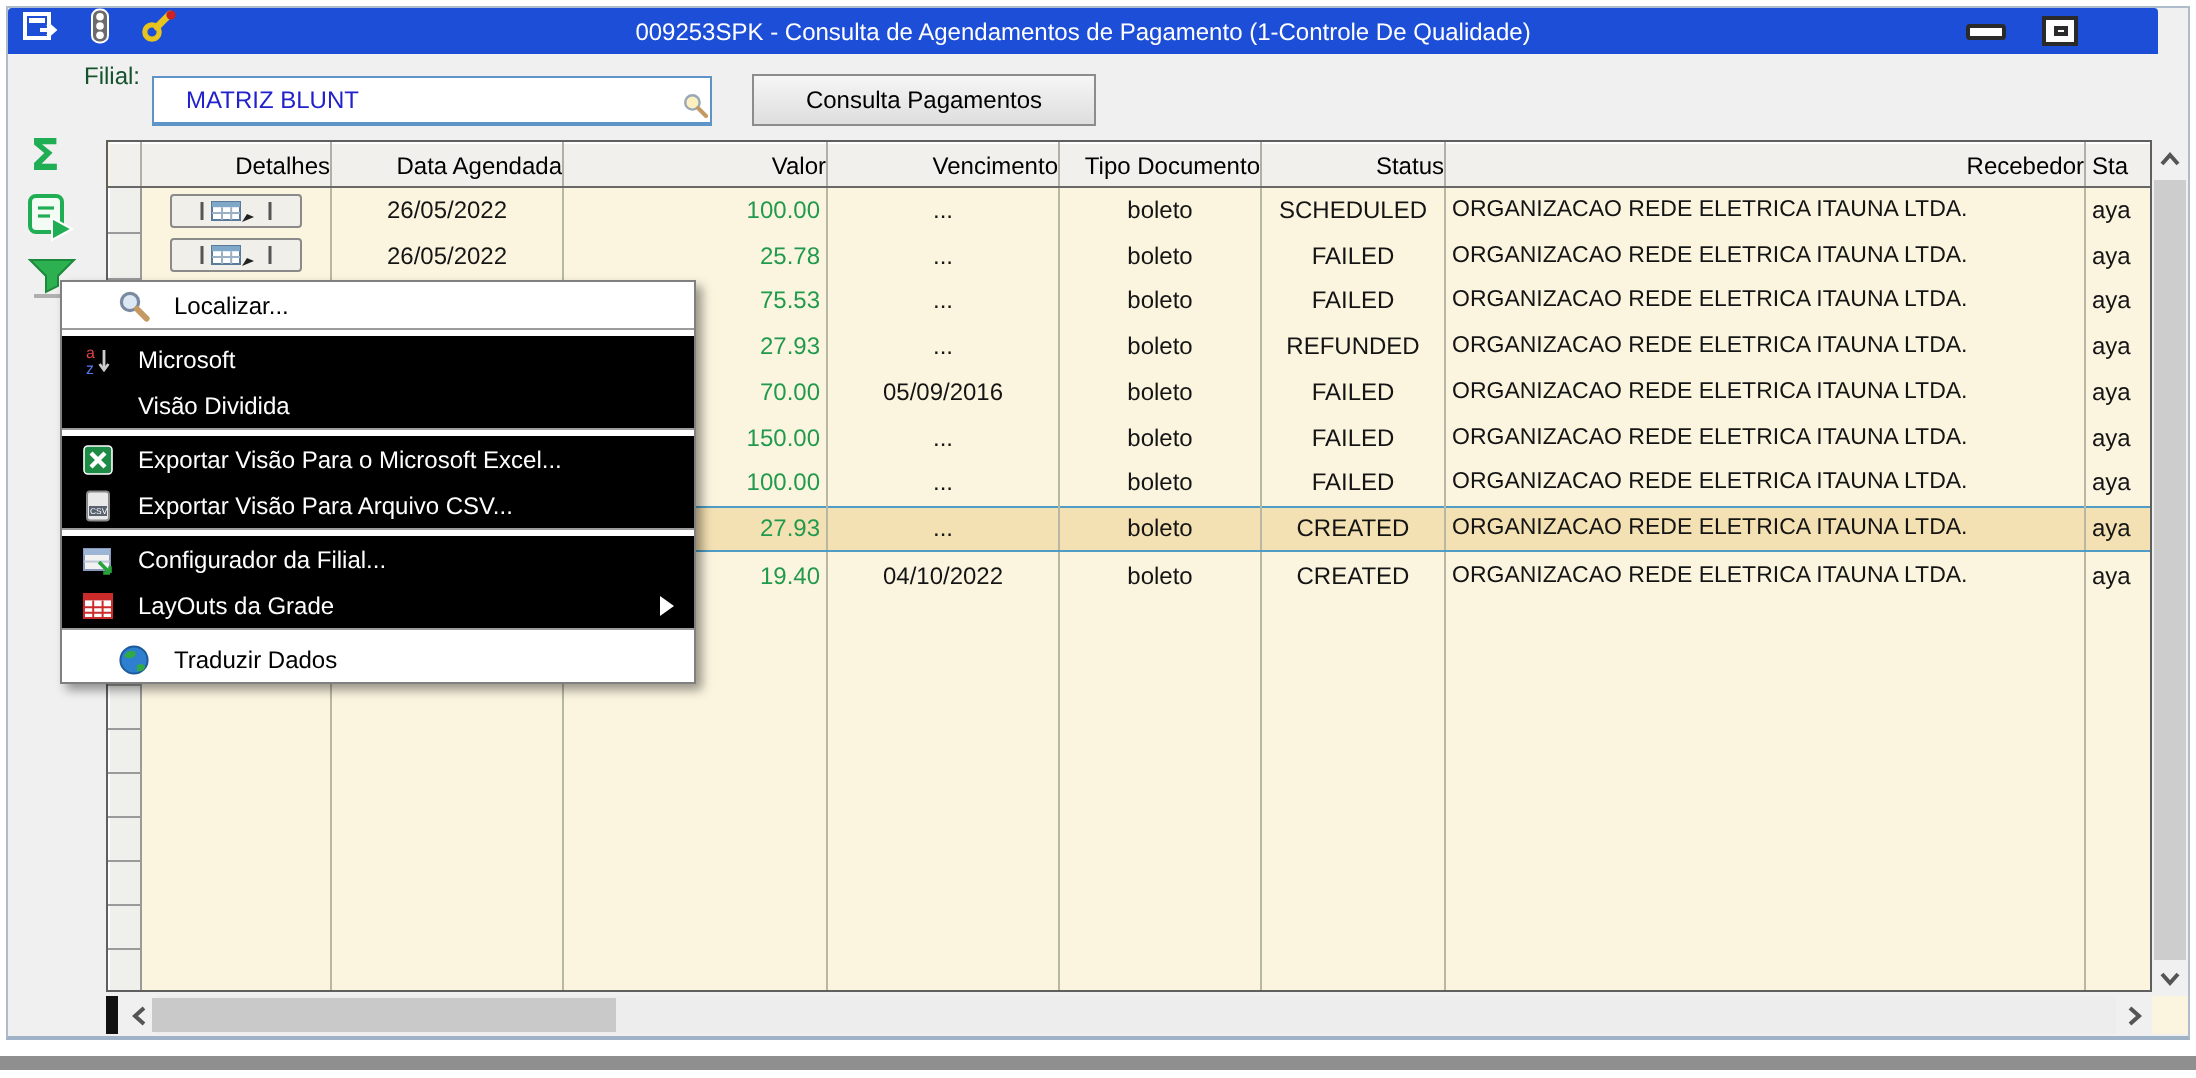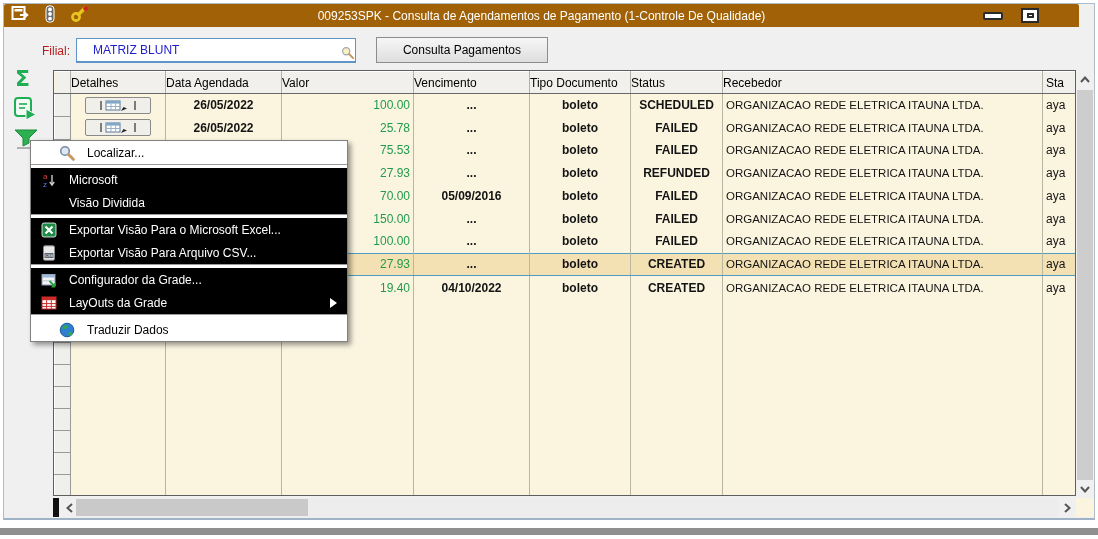--- a/index.html
+++ b/index.html
@@ -3,59 +3,59 @@
 <meta charset="utf-8">
 <style>
   * { margin:0; padding:0; box-sizing:border-box; }
   html,body { width:1098px; height:539px; background:#ffffff; overflow:hidden;
               font-family:"Liberation Sans", sans-serif; }
 
   .window { position:absolute; left:3px; top:3px; width:1092px; height:517px;
             background:#f0f0f0; border:1px solid #aebccb; border-bottom:2px solid #9fb2c6; }
 
   
-  .titlebar { position:absolute; left:0; top:0; right:15px; height:23px; background:#a16207;
+  .titlebar { position:absolute; left:0; top:0; right:15px; height:23px; background:#1d4ed8;
               border-radius:2px 2px 0 0; display:flex; align-items:center; }
   .tb-icons { display:flex; align-items:center; gap:13px; padding-left:7px; }
   .tb-title { position:absolute; left:0; right:0; text-align:center; color:#ffffff;
               font-size:12px; pointer-events:none; }
   .tb-btns { position:absolute; right:40px; top:0; height:23px; display:flex; align-items:center; gap:18px; }
   .btn-min  { width:20px; height:8px; background:#ffffff; border:2px solid #2a2a2a; border-radius:2px; }
   .btn-rest { width:18px; height:15px; background:#ffffff; border:2px solid #2a2a2a;
               display:flex; align-items:center; justify-content:center; }
   .btn-rest span { width:7px; height:5px; background:#ffffff; border:2px solid #2a2a2a; display:block; }
 
   
-  .filial-label { position:absolute; left:38px; top:40px; font-size:12px; color:#b91c1c; }
+  .filial-label { position:absolute; left:38px; top:27px; font-size:12px; color:#14532d; }
   .filial-input { position:absolute; left:72px; top:34px; width:280px; height:25px; background:#ffffff;
                   border:1px solid #5f94c8; border-bottom:2px solid #5f94c8; font-size:12px;
                   color:#2121cc; padding:4px 4px 0 16px; }
   .filial-zoom { position:absolute; right:1px; bottom:-1px; }
   .btn-consulta { position:absolute; left:372px; top:33px; width:172px; height:26px;
                   background:linear-gradient(#f6f6f6,#dedede); border:1px solid #8c8c8c;
                   font-size:12px; color:#000; text-align:center; line-height:24px; }
 
   
   .side-tool { position:absolute; cursor:default; }
   .sigma { left:11px; top:62px; color:#1fae54; font-size:22px; font-weight:bold;
            font-family:"DejaVu Sans", sans-serif; }
 
   
   .grid-wrap { position:absolute; left:49px; top:66px; width:1023px; height:426px;
                border:1px solid #5f5f5f; background:#fbf5e0; overflow:hidden; }
   table.grid { border-collapse:collapse; table-layout:fixed; width:1021px; font-size:12px; }
-  .grid th { height:22px; background:#f1f0ec; font-weight:normal; color:#000; text-align:left;
+  .grid th { height:22px; background:#f1f0ec; font-weight:normal; color:#000; text-align:right;
              border-right:1px solid #b0b0a4; border-bottom:1px solid #686868; border-top:1px solid #ffffff;
              overflow:hidden; white-space:nowrap; }
   .grid td { border-right:1px solid #b7b7a2; overflow:hidden; white-space:nowrap;
              padding:0 3px; color:#141414; }
   .grid tr.r { height:22.8px; background:#fbf5e0; }
   .grid tr.filler { height:22px; background:#fbf5e0; }
   .grid td.ind { background:#efefec; border:1px solid; border-color:#ffffff #9a9a9a #9a9a9a #ffffff; padding:0; }
-  .grid td.c { text-align:center;font-weight:bold; }
+  .grid td.c { text-align:center; }
   .grid td.val { text-align:right; color:#229a4d; }
   .grid td.receb { font-size:11.5px; }
   .grid tr.selected { background:#f4e1b3; }
   .grid tr.selected td { border-top:1px solid #4f9dc6; border-bottom:1px solid #4f9dc6; }
   .det-btn { width:66px; height:17px; margin:0 auto; background:#f0efe9;
              border:1px solid #8a8a8a; border-radius:2px; display:flex;
              align-items:center; justify-content:center; }
 
   
   .vscroll { position:absolute; left:1072px; top:66px; width:18px; height:428px; background:#f0f0f0; }
@@ -493,21 +493,21 @@
 
     <div class="mi dark">
       <span class="mic">
         <svg width="16" height="16" viewBox="0 0 16 16">
           <rect x="1" y="2.5" width="13" height="10.5" fill="#f2f2f2" stroke="#8899bb"></rect>
           <rect x="1" y="2.5" width="13" height="3" fill="#9db6d6"></rect>
           <line x1="1" y1="8.8" x2="14" y2="8.8" stroke="#bcc8d8"></line>
           <path d="M8.5 9 L14 14.5 M14 14.5 h-3.4 M14 14.5 v-3.4" stroke="#27a23c" stroke-width="1.8" fill="none"></path>
         </svg>
       </span>
-      <span>Configurador da Grade...</span>
+      <span>Configurador da Filial...</span>
     </div>
     <div class="mi dark">
       <span class="mic">
         <svg width="16" height="16" viewBox="0 0 16 16">
           <rect x="1" y="2" width="14" height="12" fill="#ffffff" stroke="#cc2b2b"></rect>
           <rect x="1" y="2" width="14" height="3.2" fill="#cc2b2b"></rect>
           <path d="M1 8.6 H15 M1 11.4 H15 M5.6 5.2 V14 M10.3 5.2 V14" stroke="#cc2b2b" stroke-width="1"></path>
         </svg>
       </span>
       <span>LayOuts da Grade</span>

